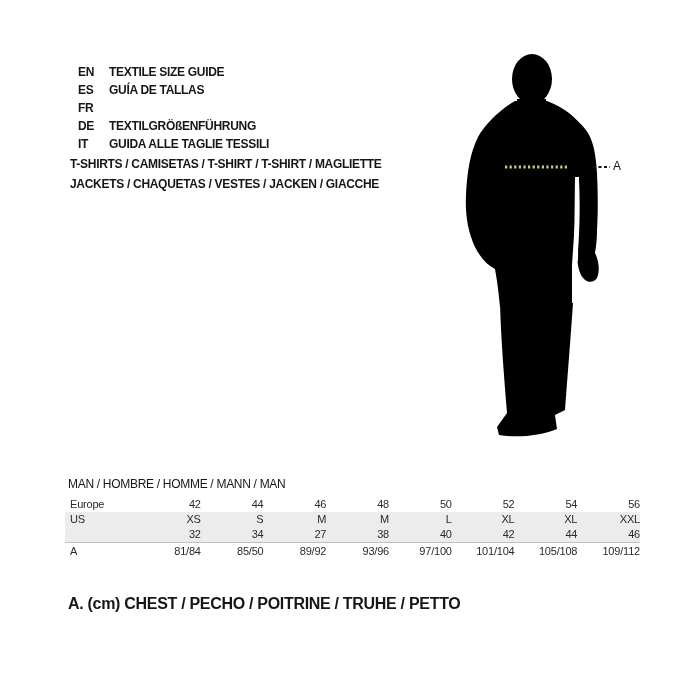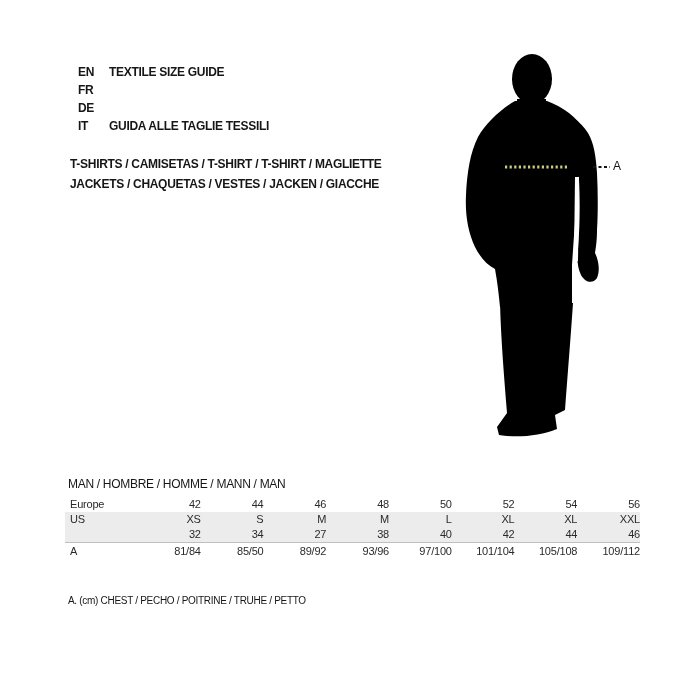--- a/index.html
+++ b/index.html
@@ -111,42 +111,47 @@
     border-top: 1px solid #c0c0c0;
     height: 16px;
     line-height: 16px;
   }
 
   
   .footnote {
     position: absolute;
     left: 68px;
     top: 595px;
-    font-size: 10px;
-    font-weight: 400;
+    font-size: 16px;
+    font-weight: 700;
     letter-spacing: -0.3px;
     white-space: nowrap;
     text-align: center;
   }
 </style>
 </head>
 <body>
 
 <div class="canvas">
 
   <div class="lang-block">
     <div class="lang-row">
       <span class="lang-code">EN</span>
       <span class="lang-text">TEXTILE SIZE GUIDE</span>
     </div>
     <div class="lang-row">
+      <span class="lang-code">ES</span>
+      <span class="lang-text">GUÍA DE TALLAS</span>
+    </div>
+    <div class="lang-row">
       <span class="lang-code">FR</span>
     </div>
     <div class="lang-row">
       <span class="lang-code">DE</span>
+      <span class="lang-text">TEXTILGRÖßENFÜHRUNG</span>
     </div>
     <div class="lang-row">
       <span class="lang-code">IT</span>
       <span class="lang-text">GUIDA ALLE TAGLIE TESSILI</span>
     </div>
   </div>
 
   <div class="category-block">
     <div class="category-line">T-SHIRTS / CAMISETAS / T-SHIRT / T-SHIRT / MAGLIETTE</div>
     <div class="category-line">JACKETS / CHAQUETAS / VESTES / JACKEN / GIACCHE</div>

